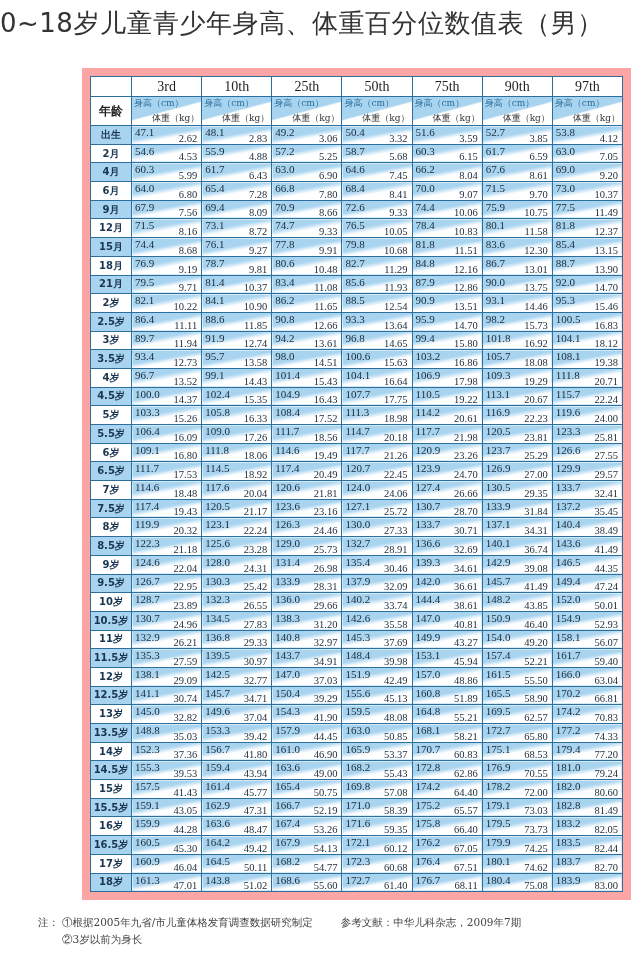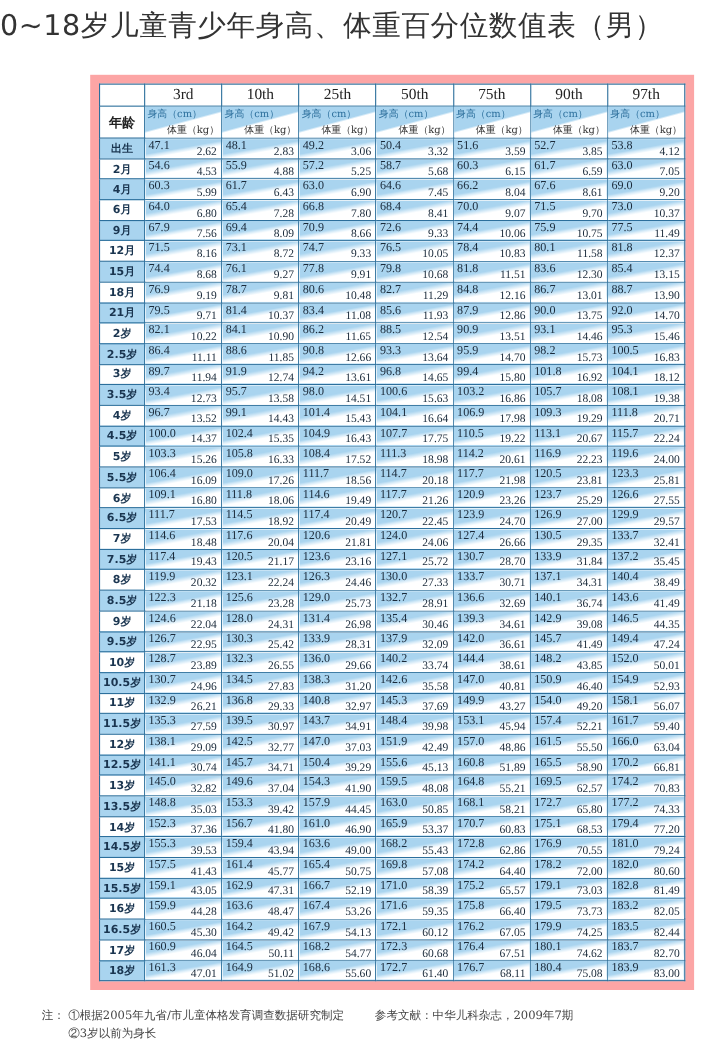--- a/index.html
+++ b/index.html
@@ -1379,21 +1379,21 @@
             <span class="wv">82.70</span>
           </td>
         </tr>
         <tr class="row shade">
           <td class="age">18岁</td>
           <td class="cell">
             <span class="hv">161.3</span>
             <span class="wv">47.01</span>
           </td>
           <td class="cell">
-            <span class="hv">164.9</span>
+            <span class="hv">143.8</span>
             <span class="wv">51.02</span>
           </td>
           <td class="cell">
             <span class="hv">168.6</span>
             <span class="wv">55.60</span>
           </td>
           <td class="cell">
             <span class="hv">172.7</span>
             <span class="wv">61.40</span>
           </td>

